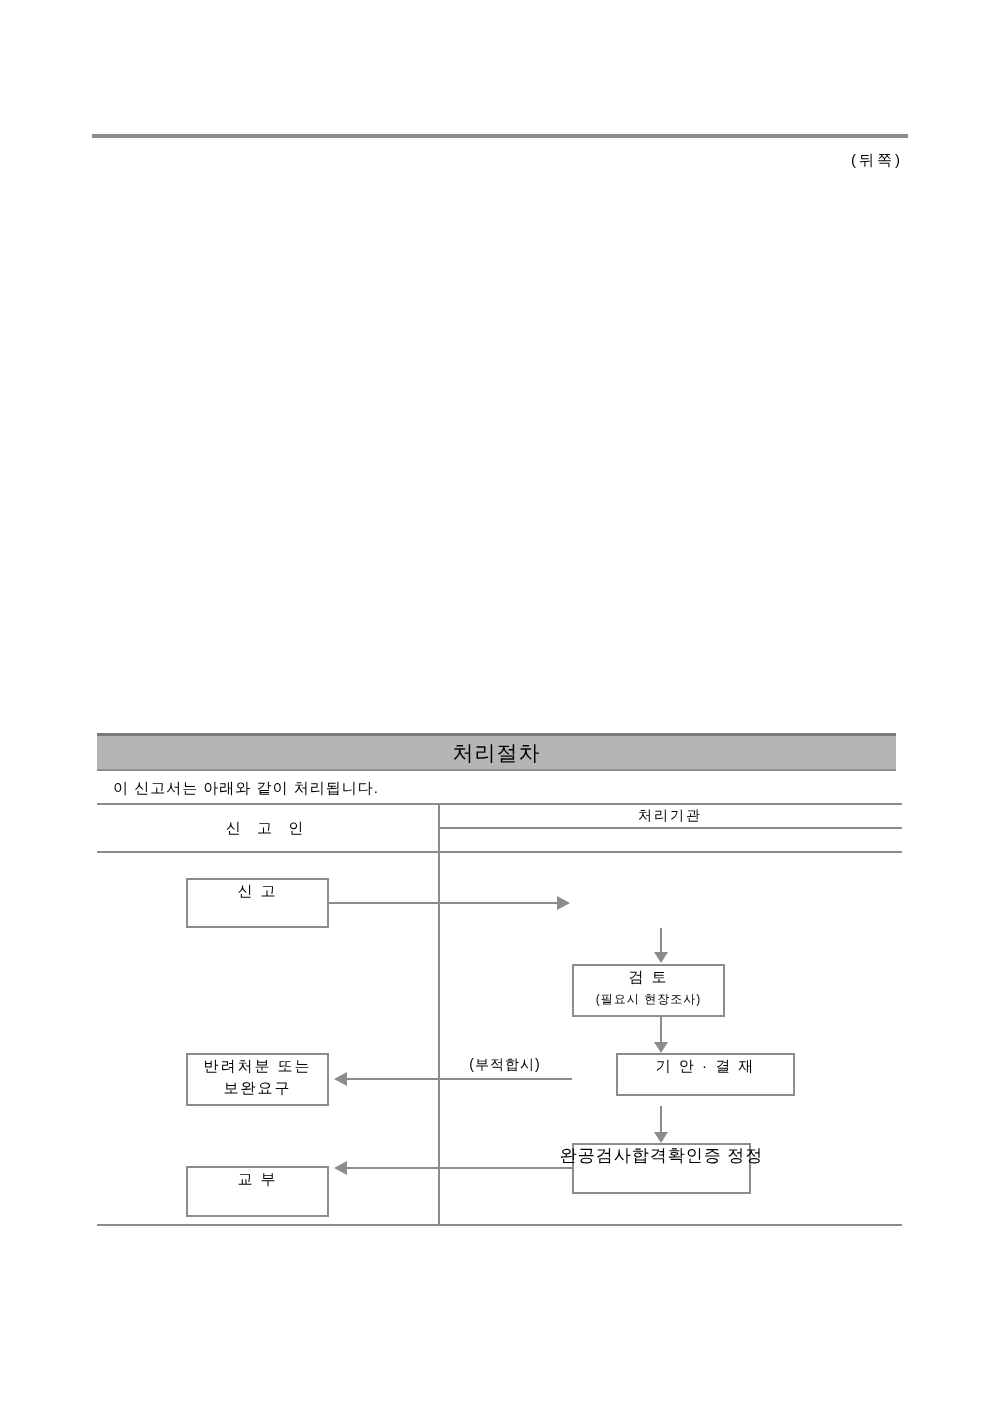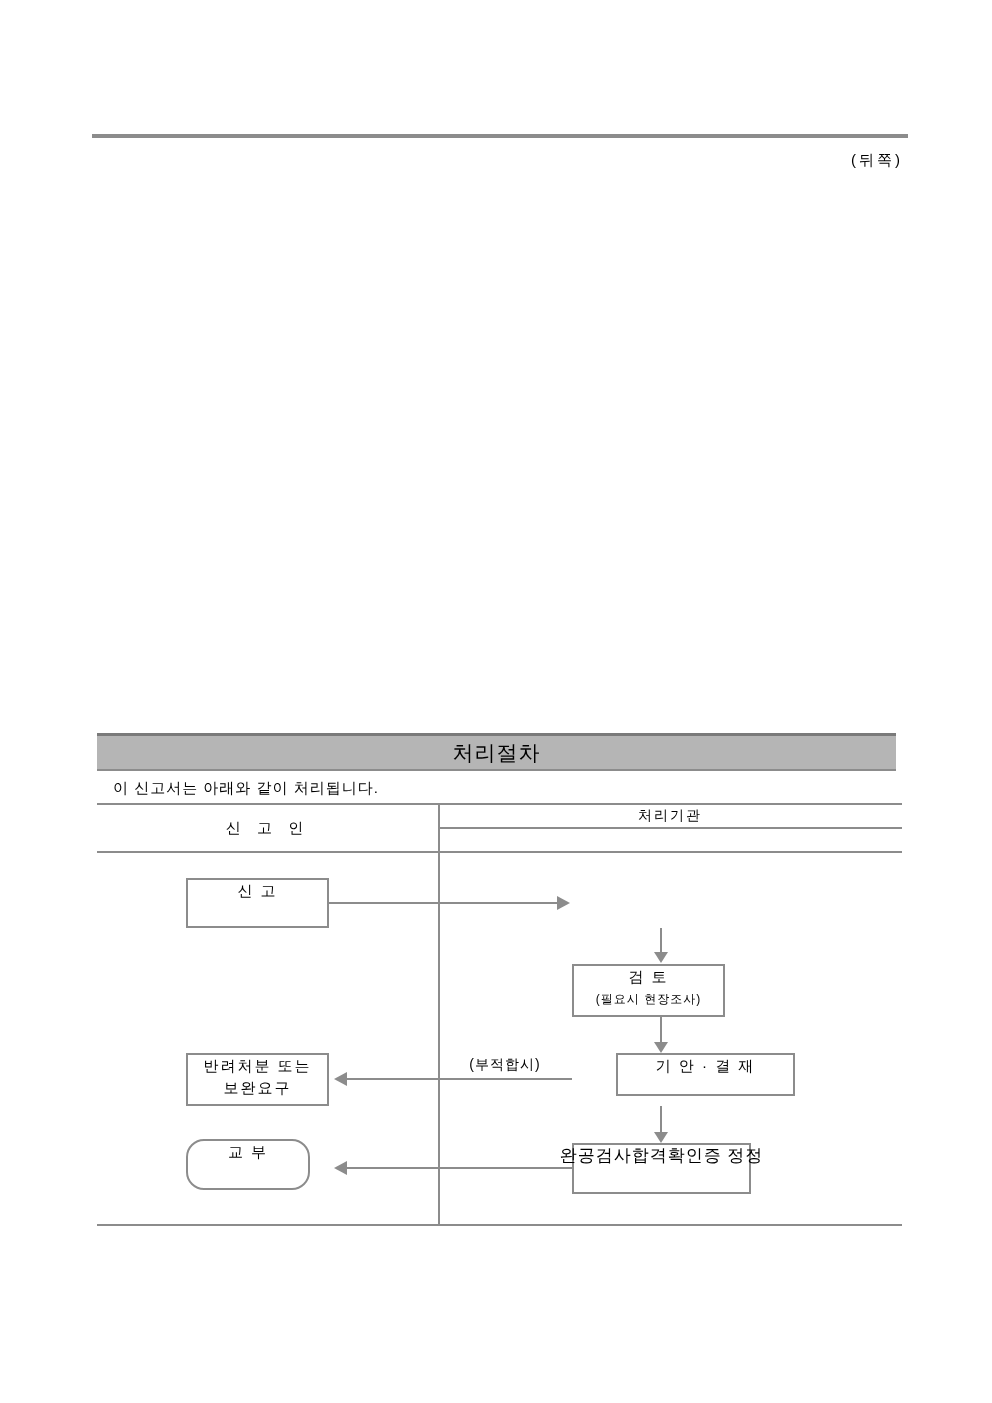--- a/index.html
+++ b/index.html
@@ -30,21 +30,21 @@
   .fbox{position:absolute;box-sizing:border-box;border:2px solid var(--line);background:#ffffff;
     display:flex;flex-direction:column;align-items:center;justify-content:flex-start;
     font-size:15px;letter-spacing:2px;text-align:center;line-height:22px;white-space:nowrap;}
   .fbox .sub{font-size:12px;letter-spacing:1px;}
 
   .box-report{left:186px;top:878px;width:143px;height:50px;}
   .box-receipt{left:572px;top:878px;width:179px;height:50px;}
   .box-review{left:572px;top:964px;width:153px;height:53px;}
   .box-reject{left:186px;top:1053px;width:143px;height:53px;}
   .box-draft{left:572px;top:1053px;width:179px;height:43px;margin-left:44px;}
-  .box-issue{left:186px;top:1139px;width:124px;height:51px;border-radius:18px;}
+  .box-issue{left:186px;top:1166px;width:143px;height:51px;}
   .box-cert{left:572px;top:1143px;width:179px;height:51px;font-size:17px;letter-spacing:1px;}
 
   .ahead{position:absolute;width:0;height:0;}
   .ahead-right{border-left:13px solid var(--line);border-top:7px solid transparent;border-bottom:7px solid transparent;}
   .ahead-left{border-right:13px solid var(--line);border-top:7px solid transparent;border-bottom:7px solid transparent;}
   .ahead-down{border-top:11px solid var(--line);border-left:7px solid transparent;border-right:7px solid transparent;}
 
   .unfit-label{position:absolute;left:438px;top:1056px;width:134px;text-align:center;font-size:14px;letter-spacing:1px;white-space:nowrap;}
 </style>
 </head>

